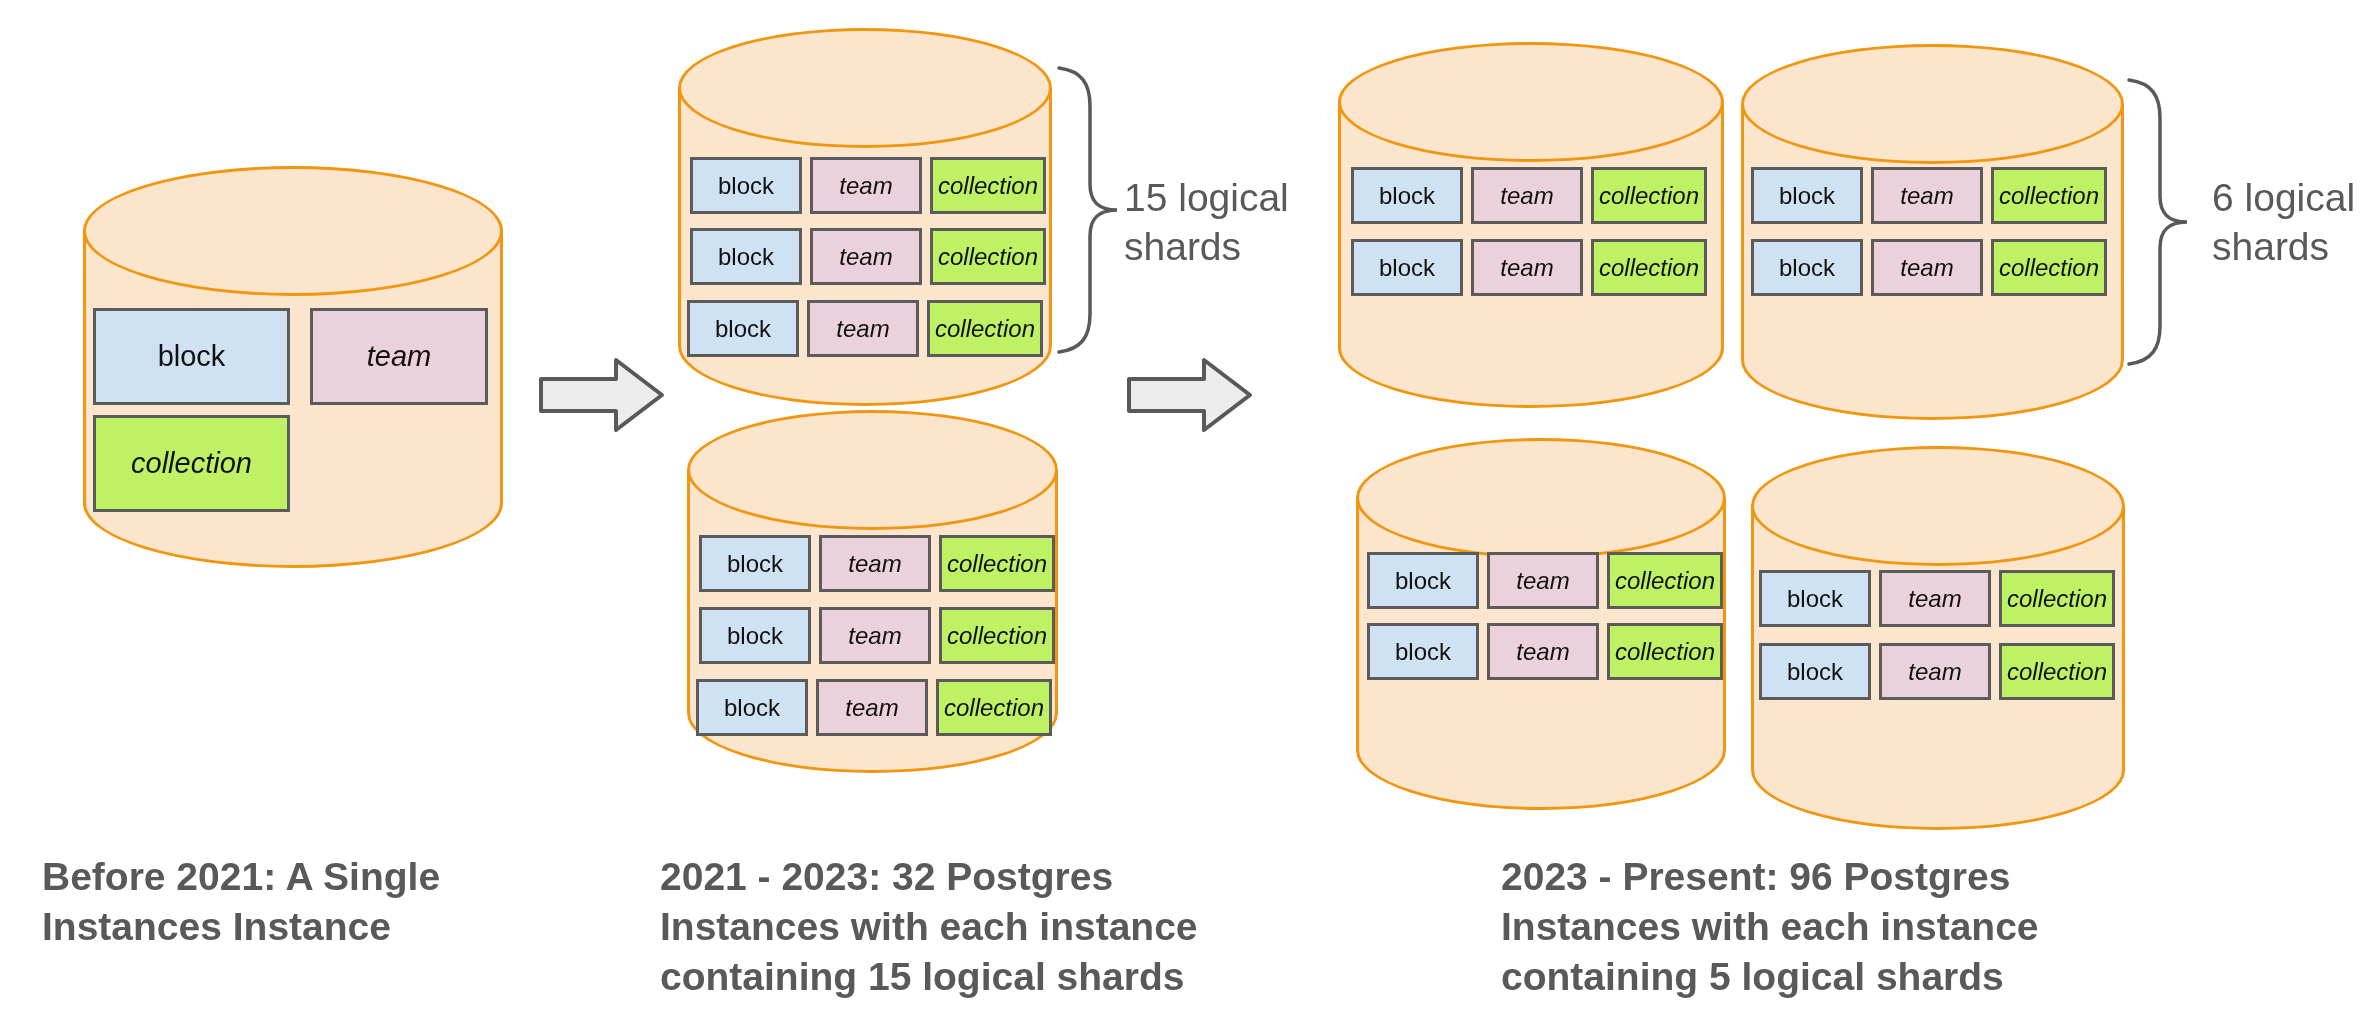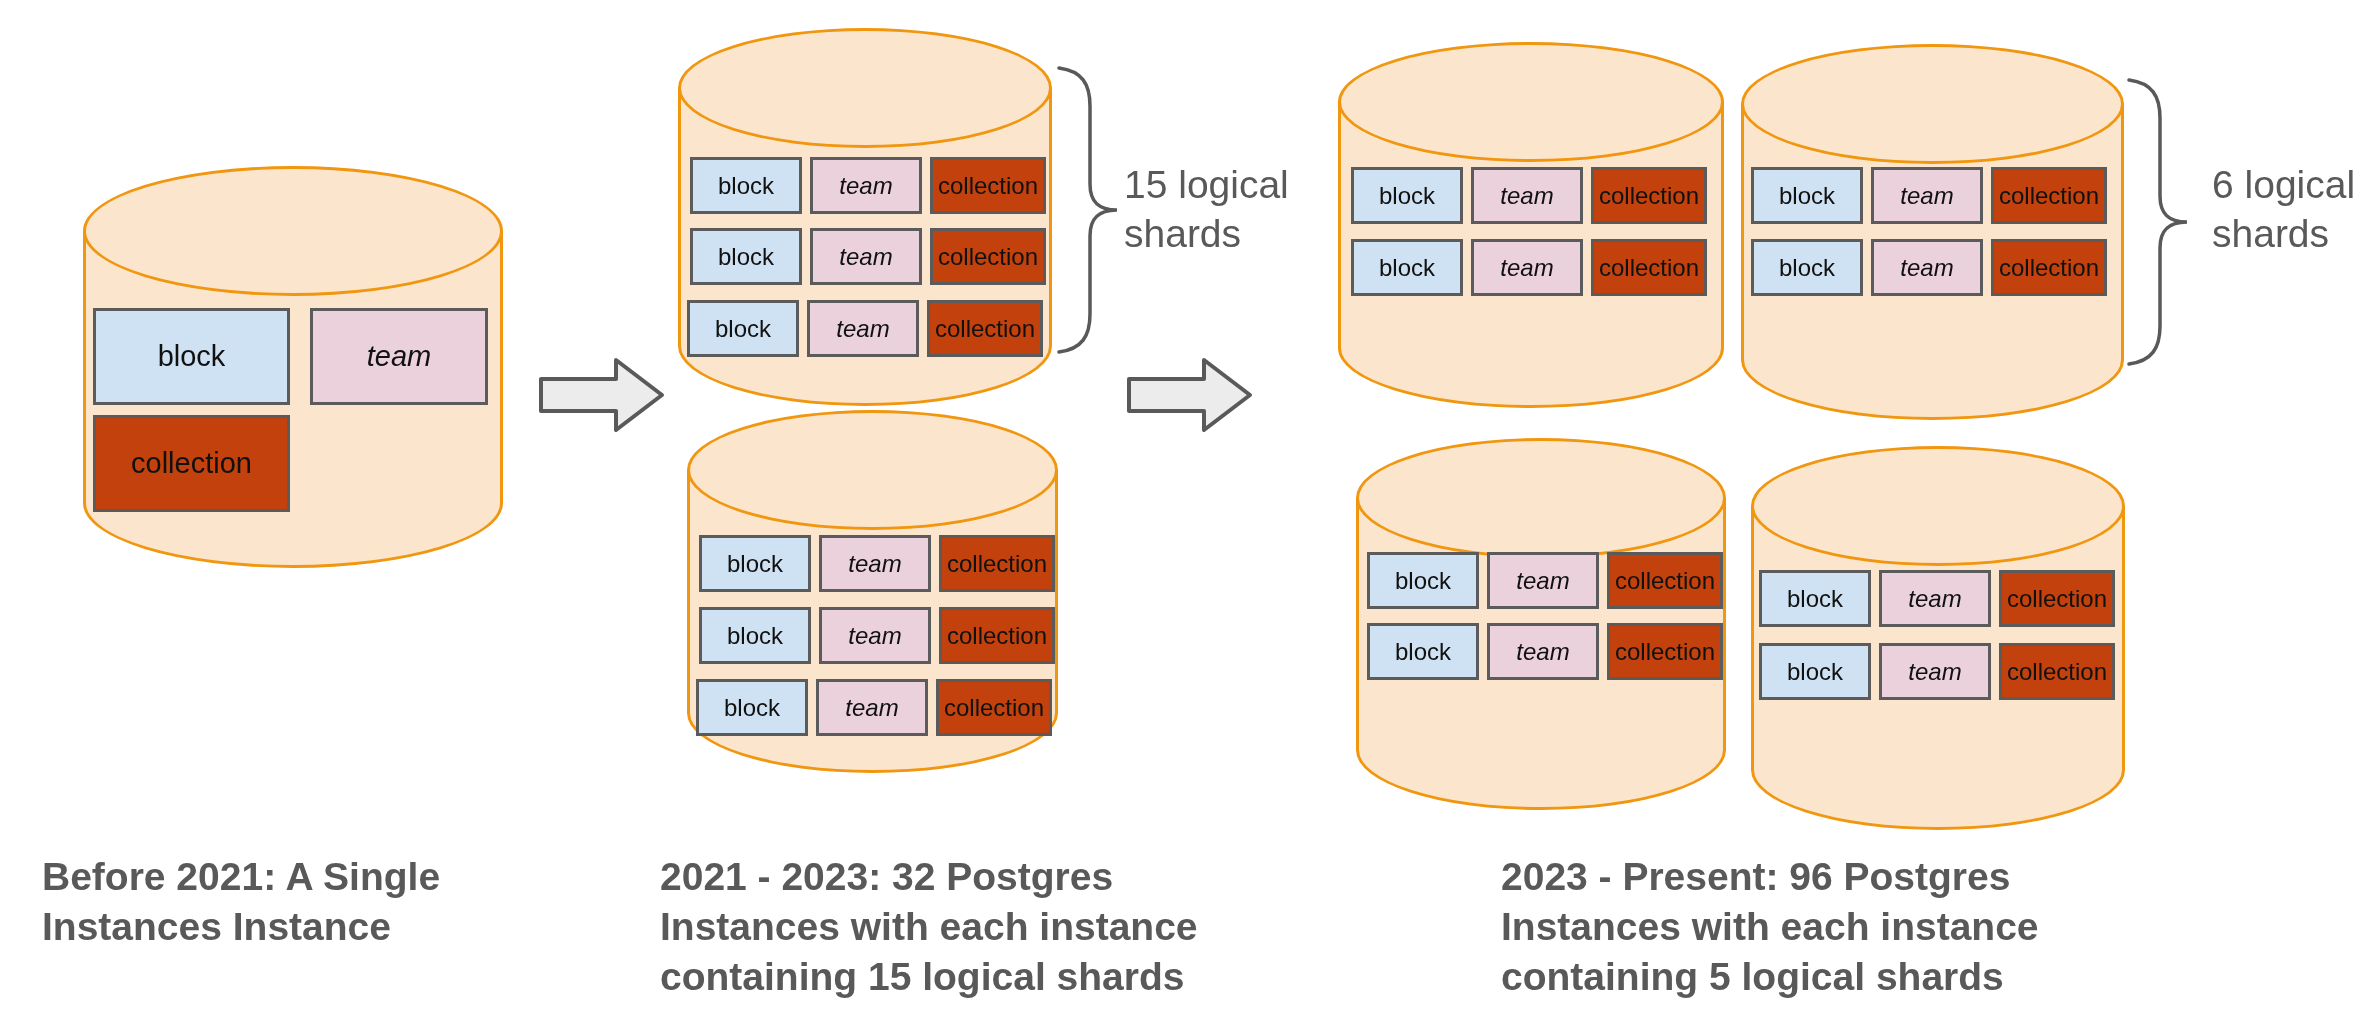--- a/index.html
+++ b/index.html
@@ -17,25 +17,25 @@
 
   
   .row{position:absolute;display:flex;gap:8px;z-index:3;}
   .tbox{box-sizing:border-box;border:3px solid #5b5b5b;display:flex;align-items:center;justify-content:center;
     font-size:24px;color:#111111;width:112px;height:57px;white-space:nowrap;}
   .tbox.green{width:116px;}
   .cyl > .tbox{position:absolute;z-index:3;}
   .tbox.big{font-size:29px;}
   .blue{background:#cfe2f3;}
   .pink{background:#ead1dc;font-style:italic;}
-  .green{background:#c2410c;}
+  .green{background:#bef264;font-style:italic;}
 
   
   .shape{position:absolute;z-index:4;}
-  .shard-label{position:absolute;font-size:39px;line-height:49px;color:#595959;white-space:nowrap;z-index:4;}
+  .shard-label{position:absolute;font-size:39px;line-height:49px;color:#595959;white-space:nowrap;z-index:4;margin-top:13px;}
   .caption{position:absolute;font-weight:bold;font-size:39px;line-height:50px;color:#595959;white-space:nowrap;z-index:4;}
 </style>
 </head>
 <body>
 
 <div class="canvas">
 
   <div class="cyl" style="left:83px;top:166px;width:420px;height:402px;--eh:130px">
     <div class="cyl-bot"></div>
     <div class="cyl-body"></div>

